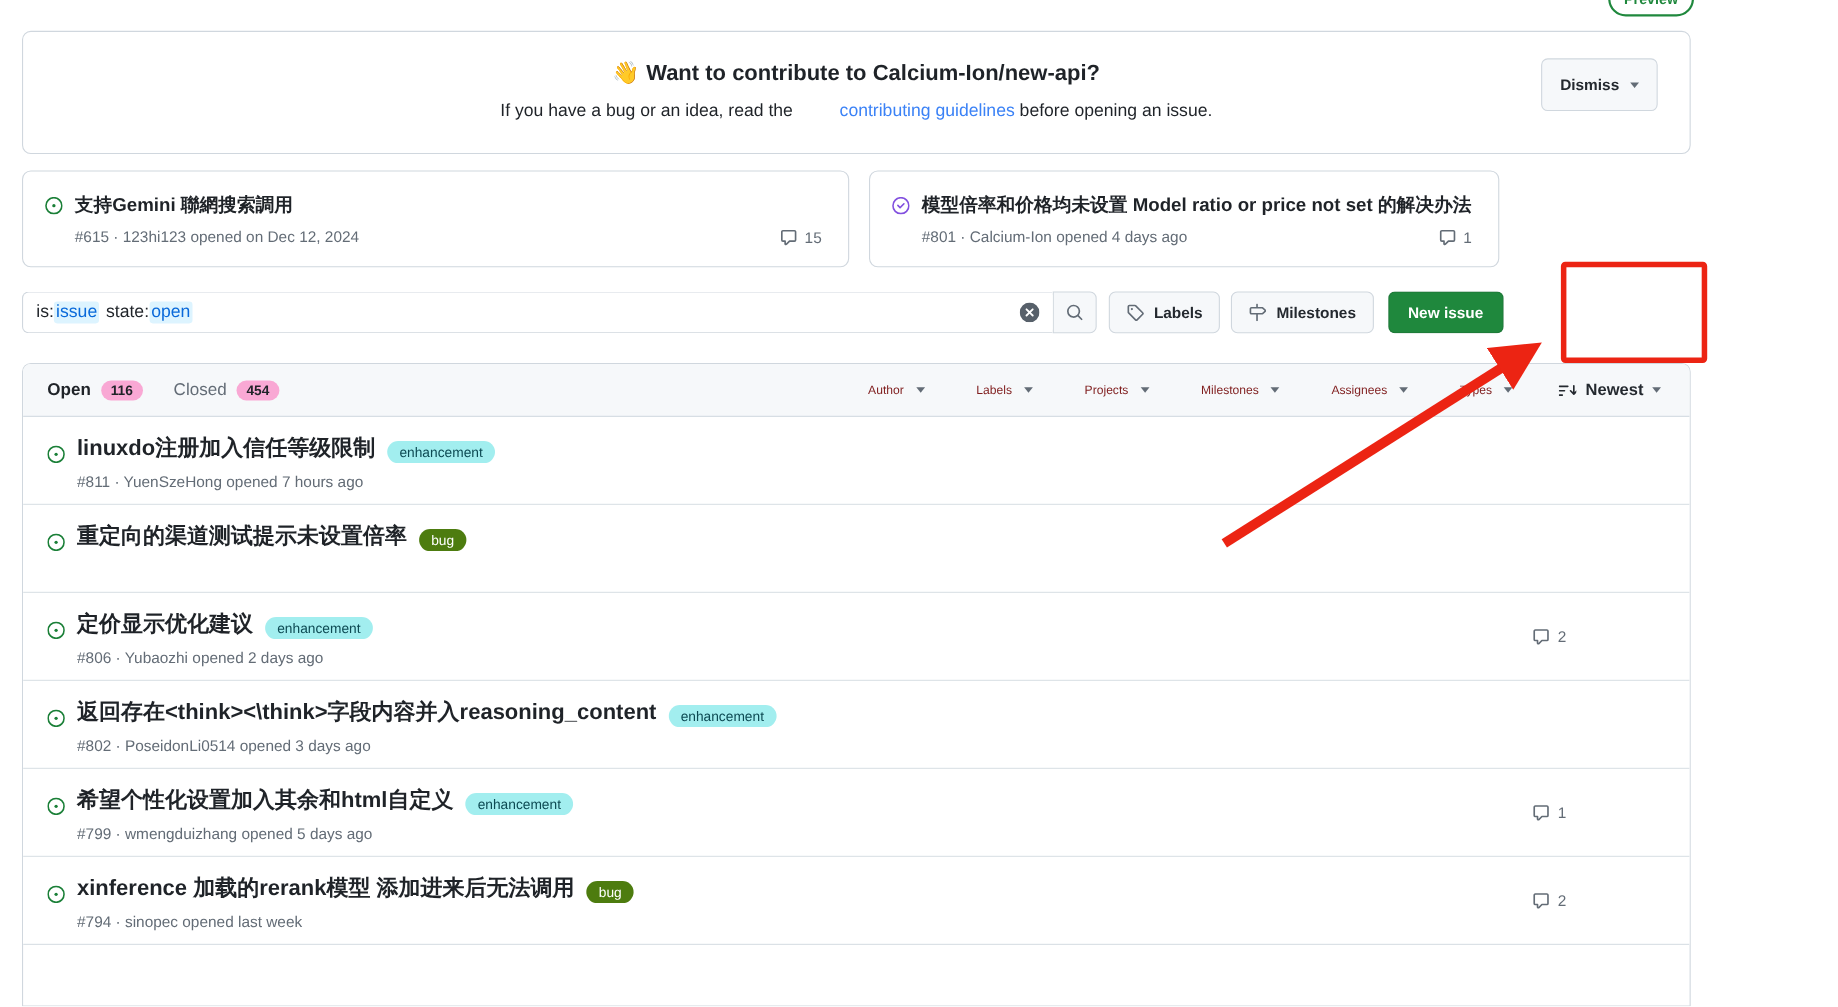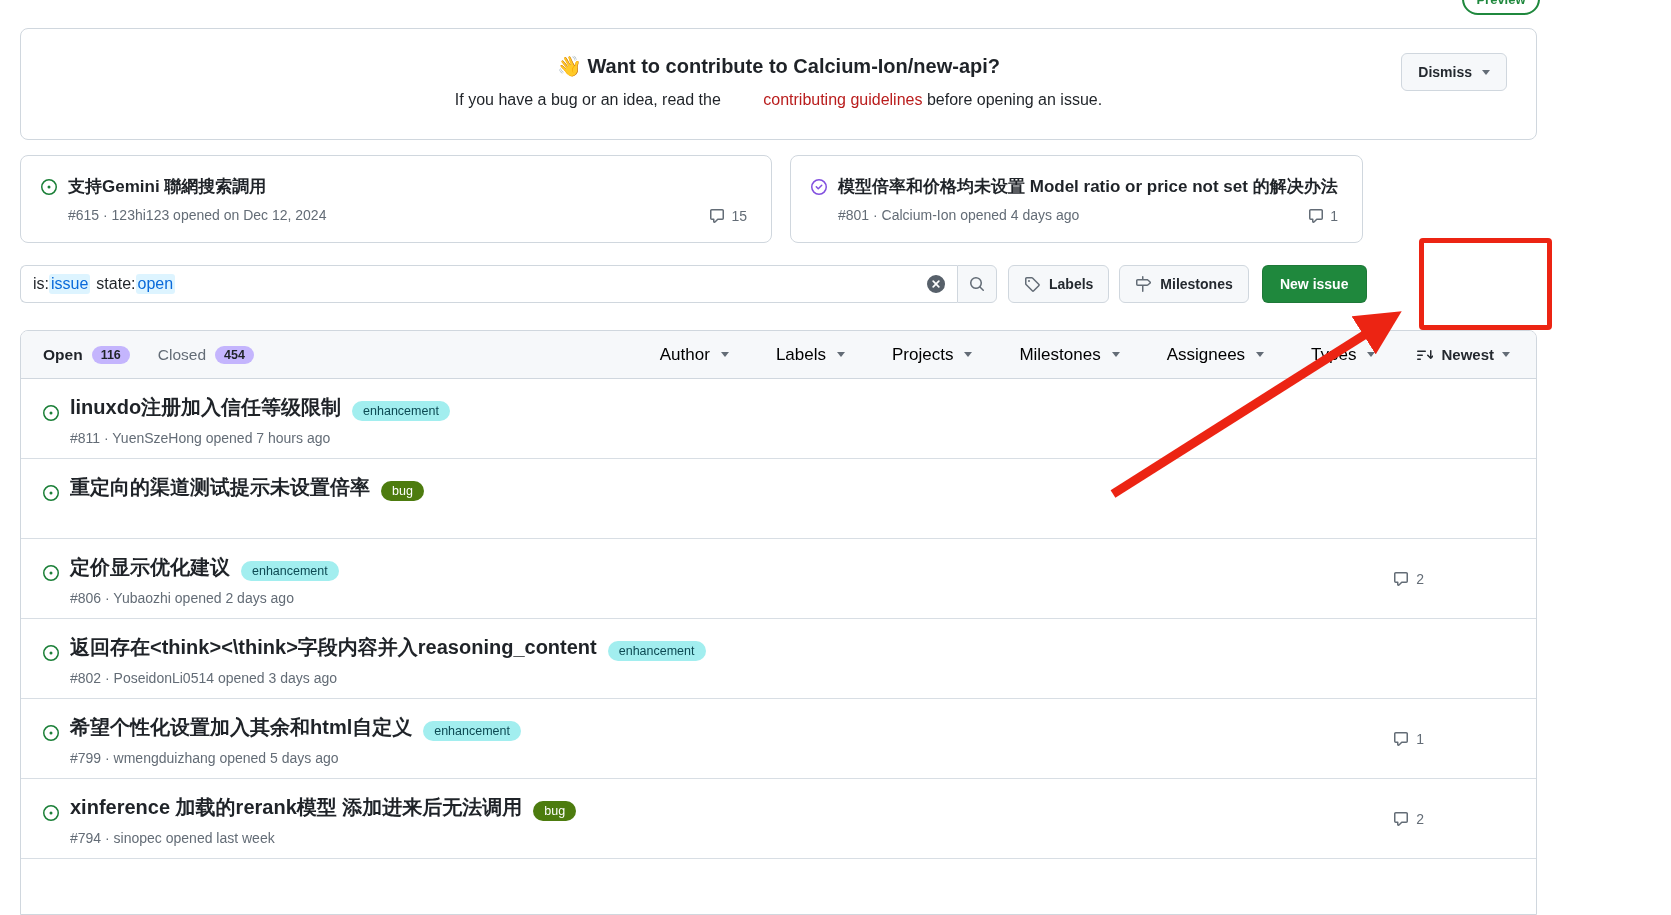--- a/index.html
+++ b/index.html
@@ -9,22 +9,22 @@
   
   .preview-pill { position:absolute; left:1462px; top:-17px; width:78px; height:32px;
     border:2px solid #1f883d; border-radius:16px; background:#fff; color:#1f883d;
     font-size:13px; font-weight:700; display:flex; align-items:center; justify-content:center; z-index:5; }
 
   
   .banner { position:absolute; left:20px; top:28px; width:1517px; height:112px;
     border:1px solid #d0d7de; border-radius:8px; background:#fff; text-align:center; }
   .banner-title { margin-top:25px; font-size:20px; font-weight:700; color:#1f2328; }
   .banner-sub { margin-top:13px; font-size:16px; color:#1f2328; }
-  .banner-link { color:#b91c1c; cursor:pointer;margin-left:38px; }
-  .dismiss-btn { position:absolute; right:29px; top:24px; height:38px; padding:0 16px;
+  .banner-link { color:#3b82f6; cursor:pointer;margin-left:38px; }
+  .dismiss-btn { position:absolute; right:29px; top:24px; height:48px; padding:0 16px;
     display:flex; align-items:center; gap:10px; background:#f6f8fa; border:1px solid #d0d7de;
     border-radius:6px; font-size:14px; font-weight:600; color:#24292f; cursor:pointer; }
   .caret { width:0; height:0; border-left:4px solid transparent; border-right:4px solid transparent;
     border-top:5px solid #636c76; display:inline-block; }
 
   
   .pinned-row { position:absolute; left:20px; top:155px; width:1343px; display:flex; gap:18px; }
   .pinned-card { border:1px solid #d0d7de; border-radius:8px; background:#fff; height:88px;
     padding:19px 20px 0 20px; position:relative; }
   .pinned-card.card1 { width:752px; }
@@ -61,23 +61,23 @@
 
   
   .list { position:absolute; left:20px; top:330px; width:1517px; height:585px;
     border:1px solid #d0d7de; border-radius:8px 8px 0 0; background:#fff; overflow:hidden; }
   .list-header { height:48px; background:#f6f8fa; border-bottom:1px solid #d0d7de;
     display:flex; align-items:center; padding:0 26px 0 22px; }
   .tab { display:flex; gap:9px; align-items:center; cursor:pointer; }
   .tab-open-label { font-size:15.5px; font-weight:700; color:#1f2328; }
   .tab-closed { margin-left:28px; }
   .tab-closed-label { font-size:15.5px; color:#636c76; }
-  .count-pill { background:#c4b5fd; border-radius:10px; padding:2px 9px; font-size:12.5px; font-weight:600; color:#1f2328; }
+  .count-pill { background:#f9a8d4; border-radius:10px; padding:2px 9px; font-size:12.5px; font-weight:600; color:#1f2328; }
   .filters { margin-left:auto; display:flex; align-items:center; gap:47px; }
-  .filter-item { display:flex; gap:11px; align-items:center; font-size:17px; color:#000000; cursor:pointer; }
+  .filter-item { display:flex; gap:11px; align-items:center; font-size:11px; color:#7f1d1d; cursor:pointer; }
   .sort-control { margin-left:42px; display:flex; gap:8px; align-items:center; font-size:15px;
     font-weight:600; color:#24292f; cursor:pointer; }
 
   .issue-row { height:80px; border-bottom:1px solid #d8dee4; position:relative; padding:15px 24px 0 22px; background:#fff; }
   .row-title-line { display:flex; align-items:flex-end; gap:11px; }
   .issue-title { font-size:20px; font-weight:700; color:#1f2328; cursor:pointer; }
   .issue-label { border-radius:999px; padding:3px 11px; font-size:12.5px; font-weight:400; cursor:pointer; }
   .issue-label[data-type="enhancement"] { background:#a2eeef; color:#0d4a53; }
   .issue-label[data-type="bug"] { background:#4d7c0f; color:#fff; }
   .row-meta { margin:9px 0 0 27px; font-size:14px; color:#636c76; }

